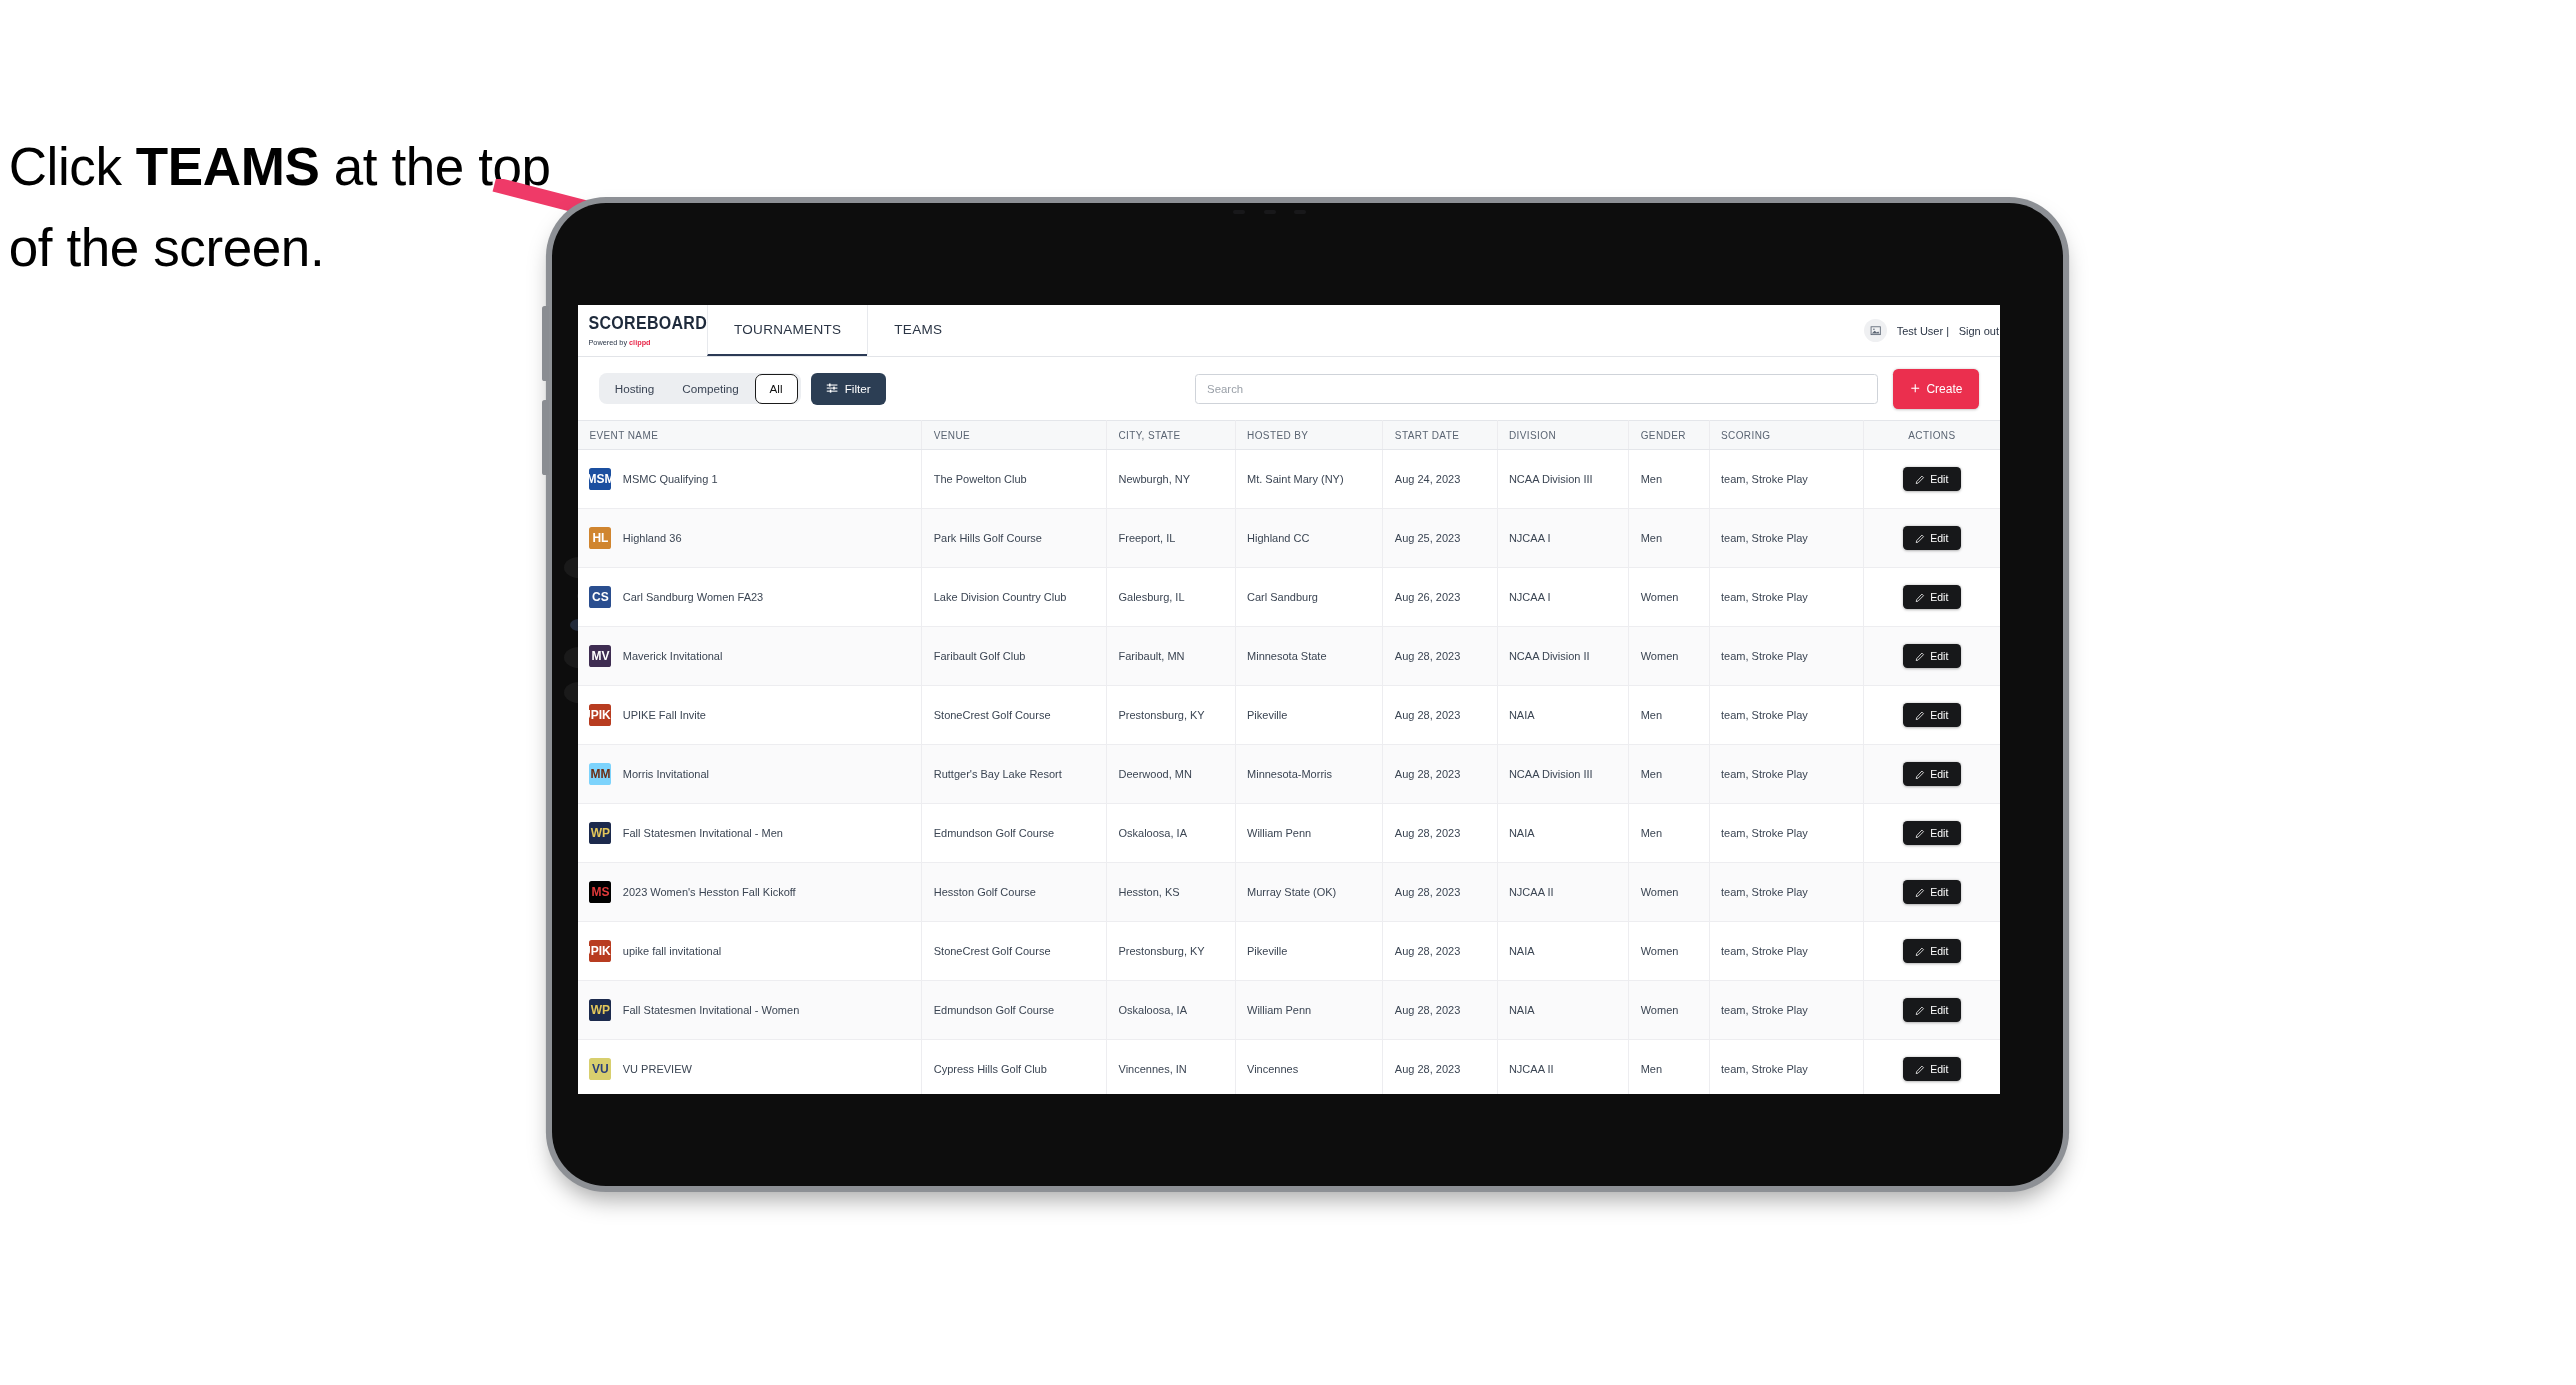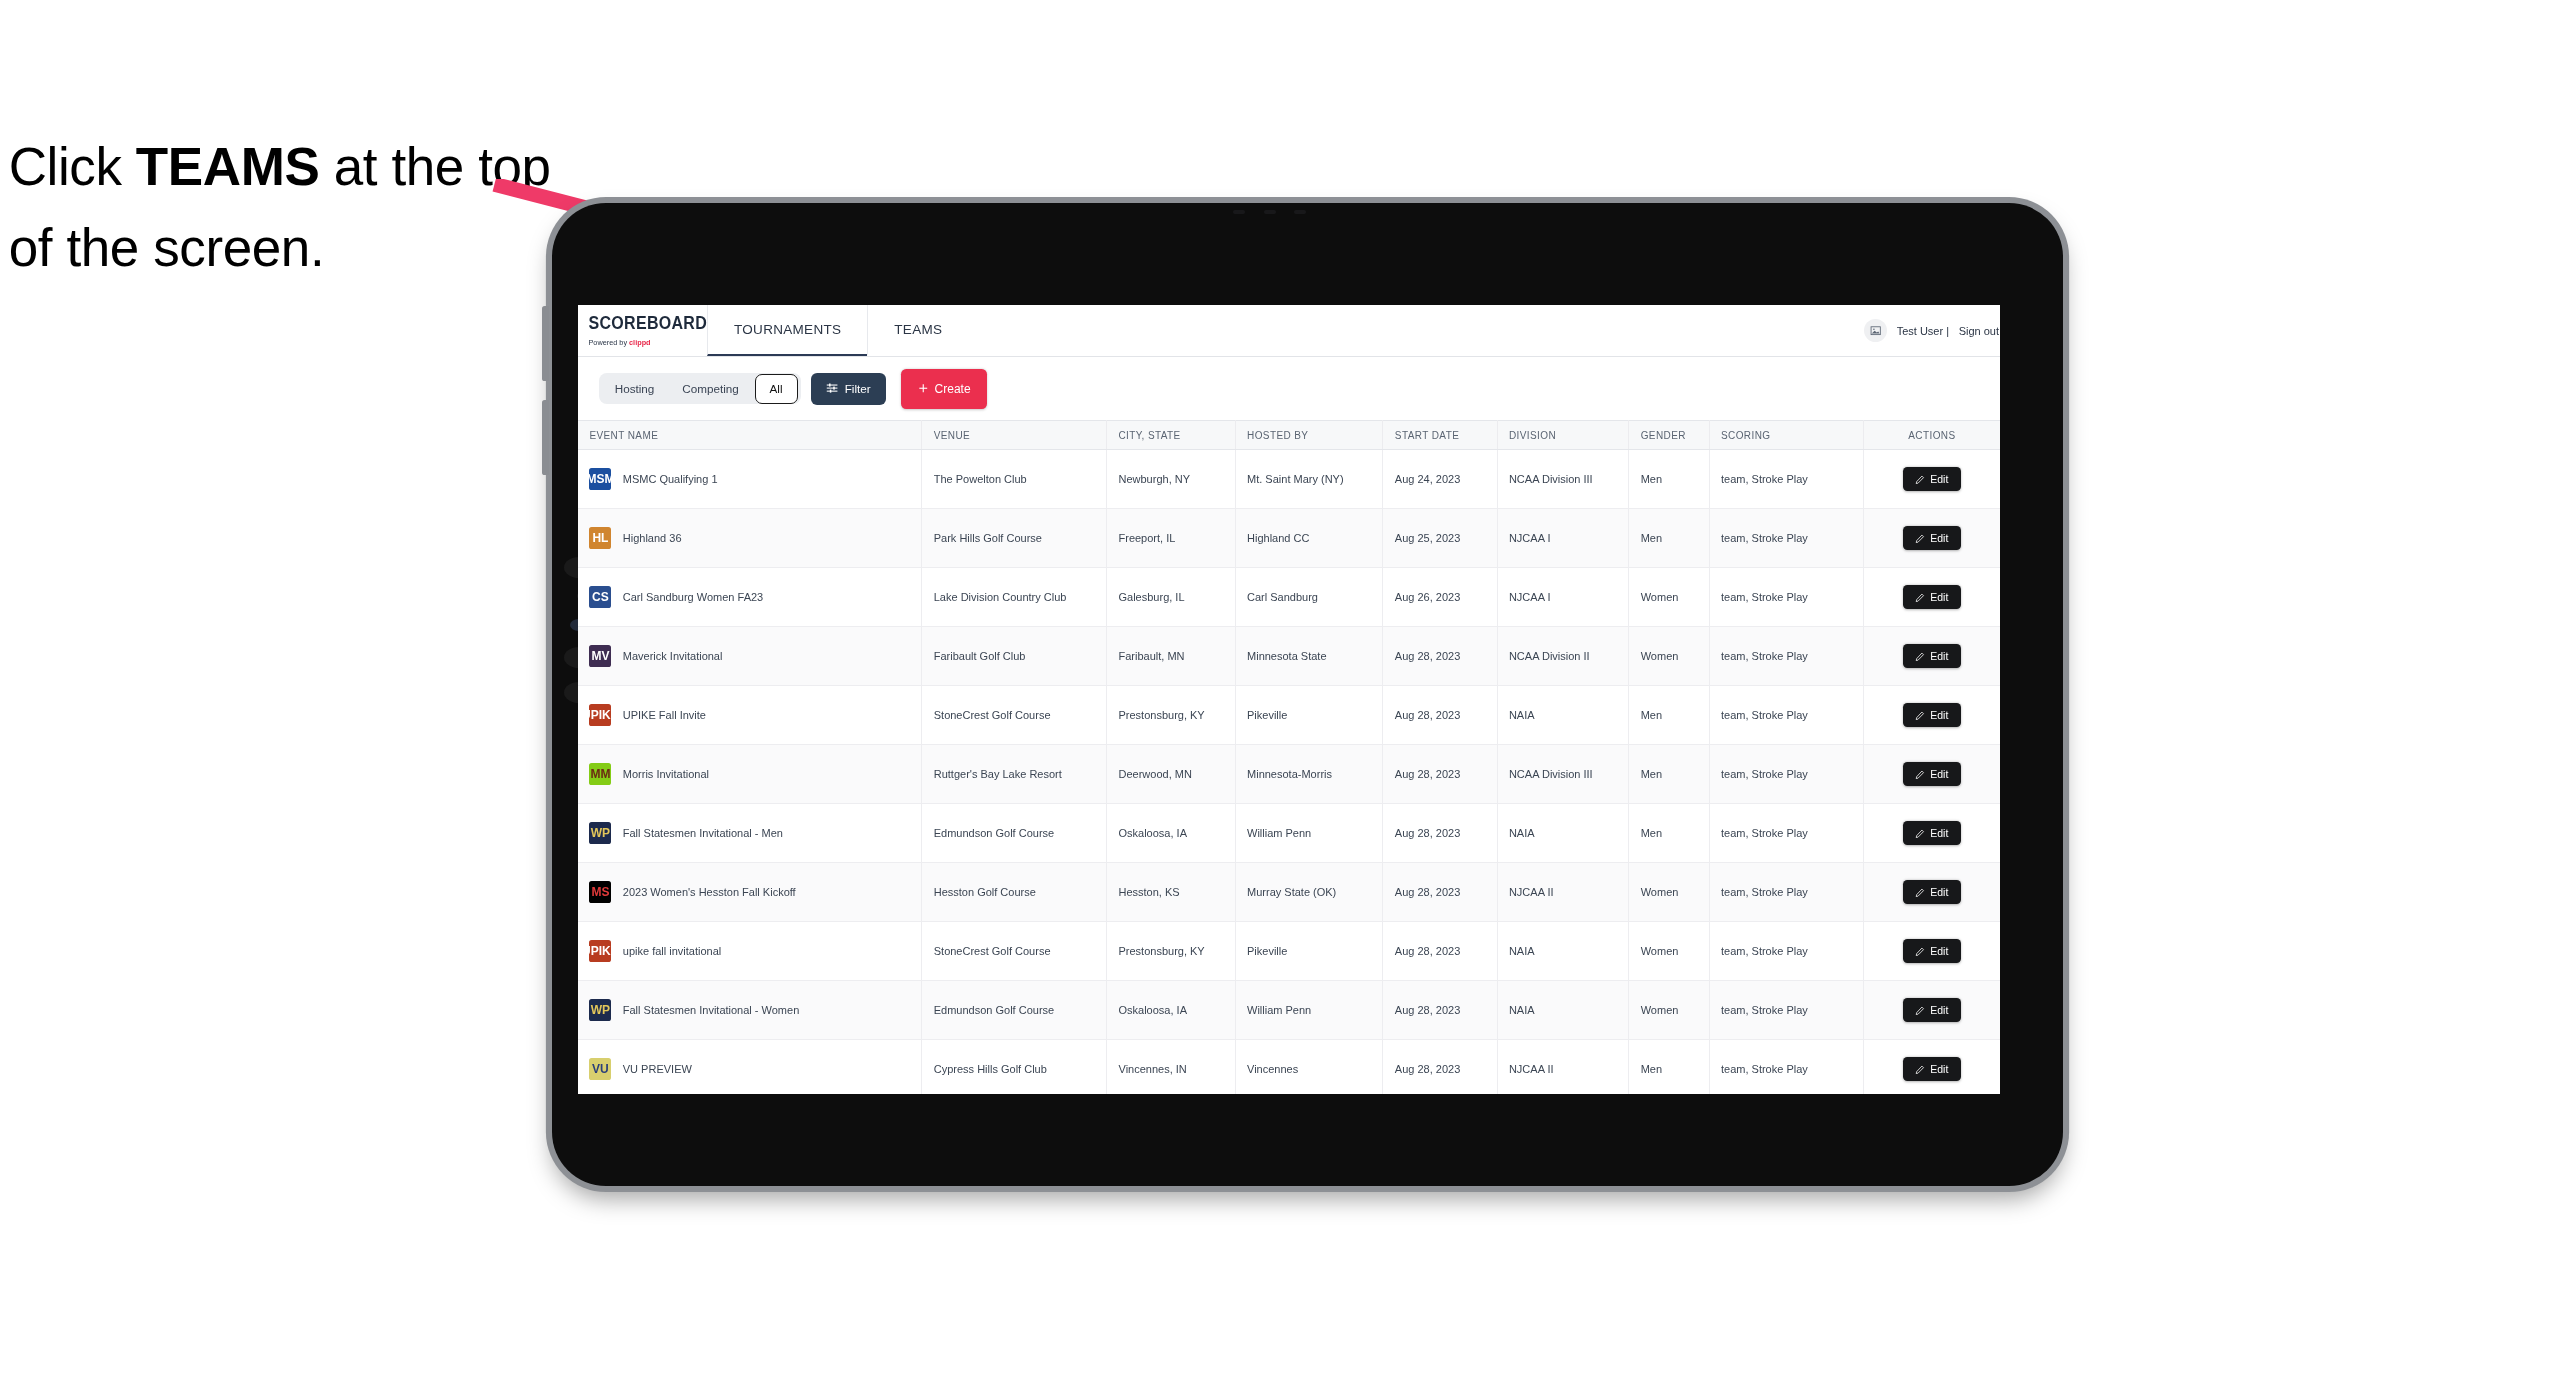--- a/index.html
+++ b/index.html
@@ -337,20 +337,23 @@
             <line x1="1" y1="4" x2="15" y2="4" stroke="#fff" stroke-width="1.4"></line>
             <line x1="1" y1="8" x2="15" y2="8" stroke="#fff" stroke-width="1.4"></line>
             <line x1="1" y1="12" x2="15" y2="12" stroke="#fff" stroke-width="1.4"></line>
             <rect x="4" y="2" width="2" height="4" fill="#fff"></rect>
             <rect x="9.5" y="6" width="2" height="4" fill="#fff"></rect>
             <rect x="5" y="10" width="2" height="4" fill="#fff"></rect>
           </svg>
           <span>Filter</span>
         </div>
 
+        <div id="searchbox">
+          <input type="text" placeholder="Search" style="">
+        </div>
 
         <div id="createbtn">
           <svg width="10.5" height="10.5" viewBox="0 0 16 16">
             <line x1="8" y1="2" x2="8" y2="14" stroke="#fff" stroke-width="1.7"></line>
             <line x1="2" y1="8" x2="14" y2="8" stroke="#fff" stroke-width="1.7"></line>
           </svg>
           <span>Create</span>
         </div>
       </div>
 
@@ -481,21 +484,21 @@
               <td><span class="editbtn">
                   <svg width="9.6" height="9.6" viewBox="0 0 16 16">
                     <path d="M11.5 1.8 L14.2 4.5 L5.2 13.5 L2 14.3 L2.8 11.1 Z" fill="none" stroke="#fff" stroke-width="1.3"></path>
                   </svg>
                   <span>Edit</span>
                 </span></td>
             </tr>
             <tr>
               <td>
                 <div class="namecell">
-                  <span class="logo" style="background:#84cc16;color:#6b2b12">MM</span>
+                  <span class="logo" style="background:#7dd3fc;color:#6b2b12">MM</span>
                   <span>Morris Invitational</span>
                 </div>
               </td>
               <td>Ruttger's Bay Lake Resort</td>
               <td>Deerwood, MN</td>
               <td>Minnesota-Morris</td>
               <td>Aug 28, 2023</td>
               <td>NCAA Division III</td>
               <td>Men</td>
               <td>team, Stroke Play</td>

